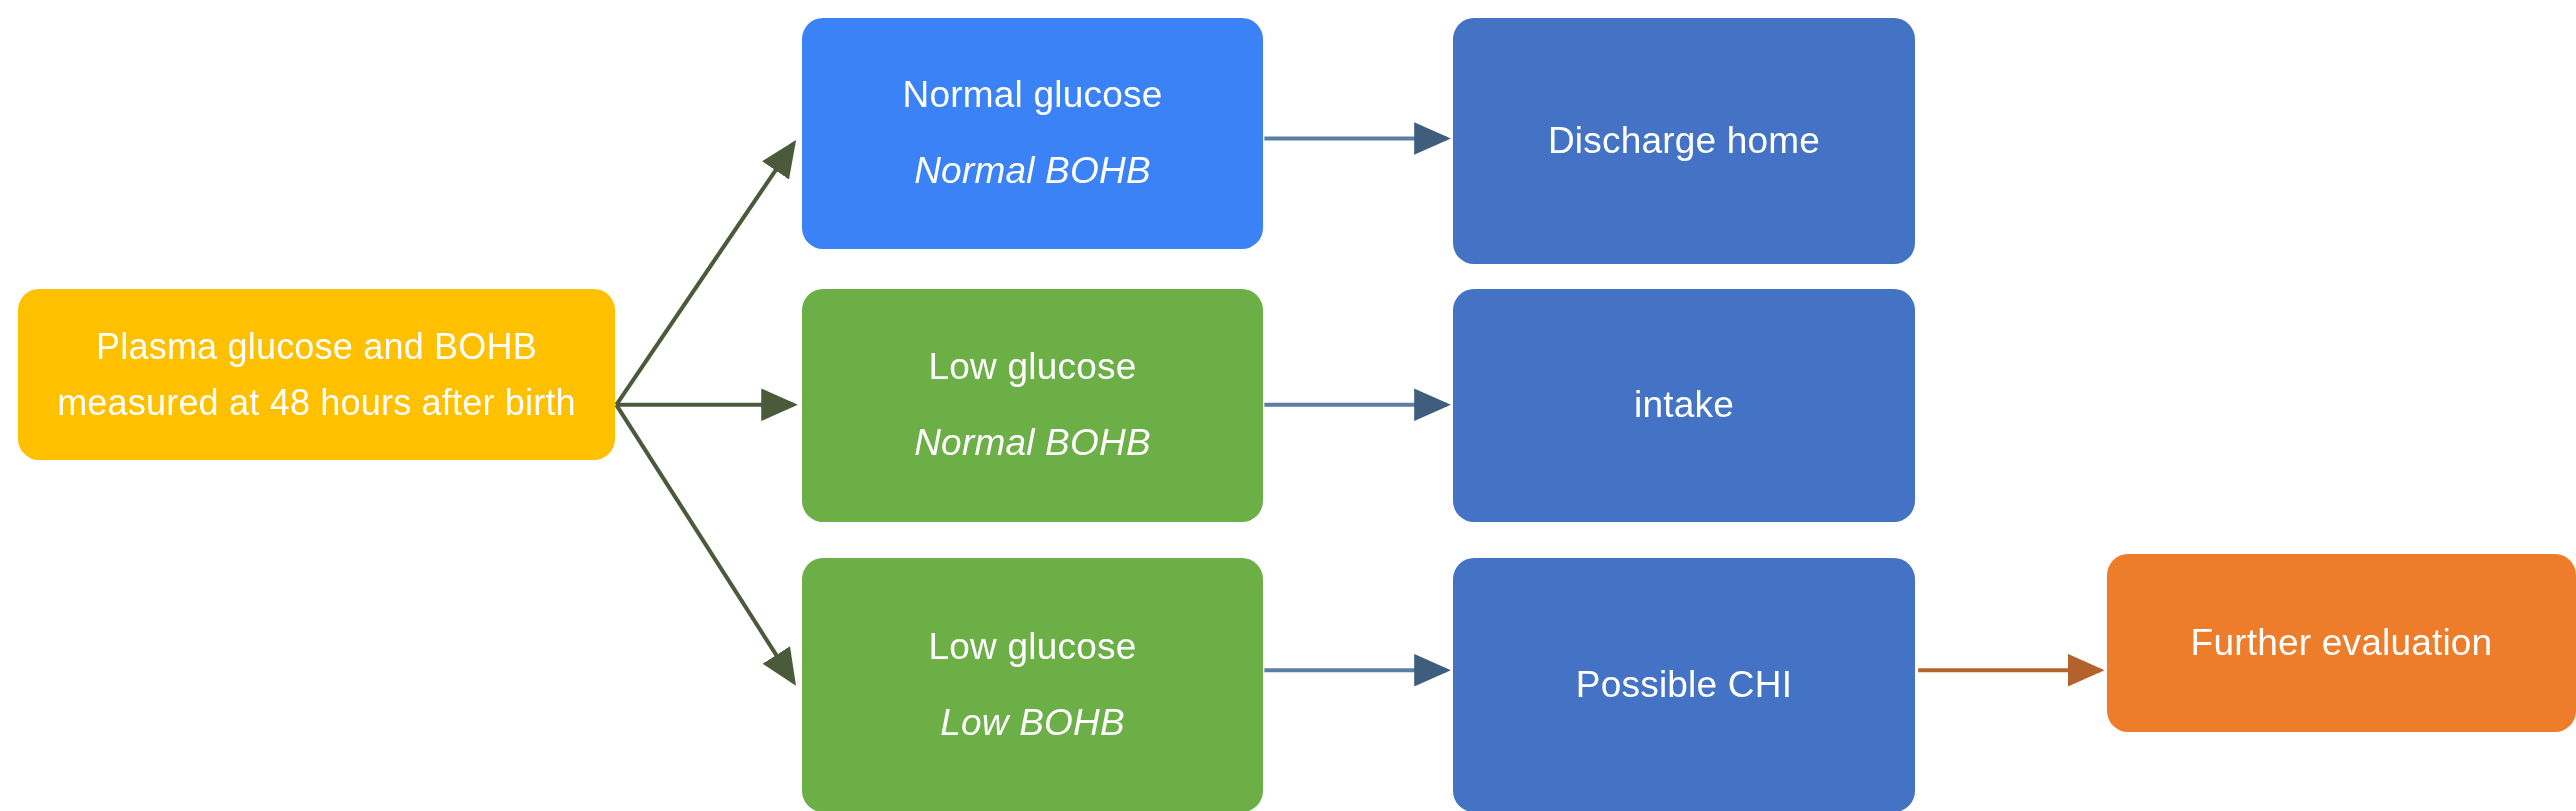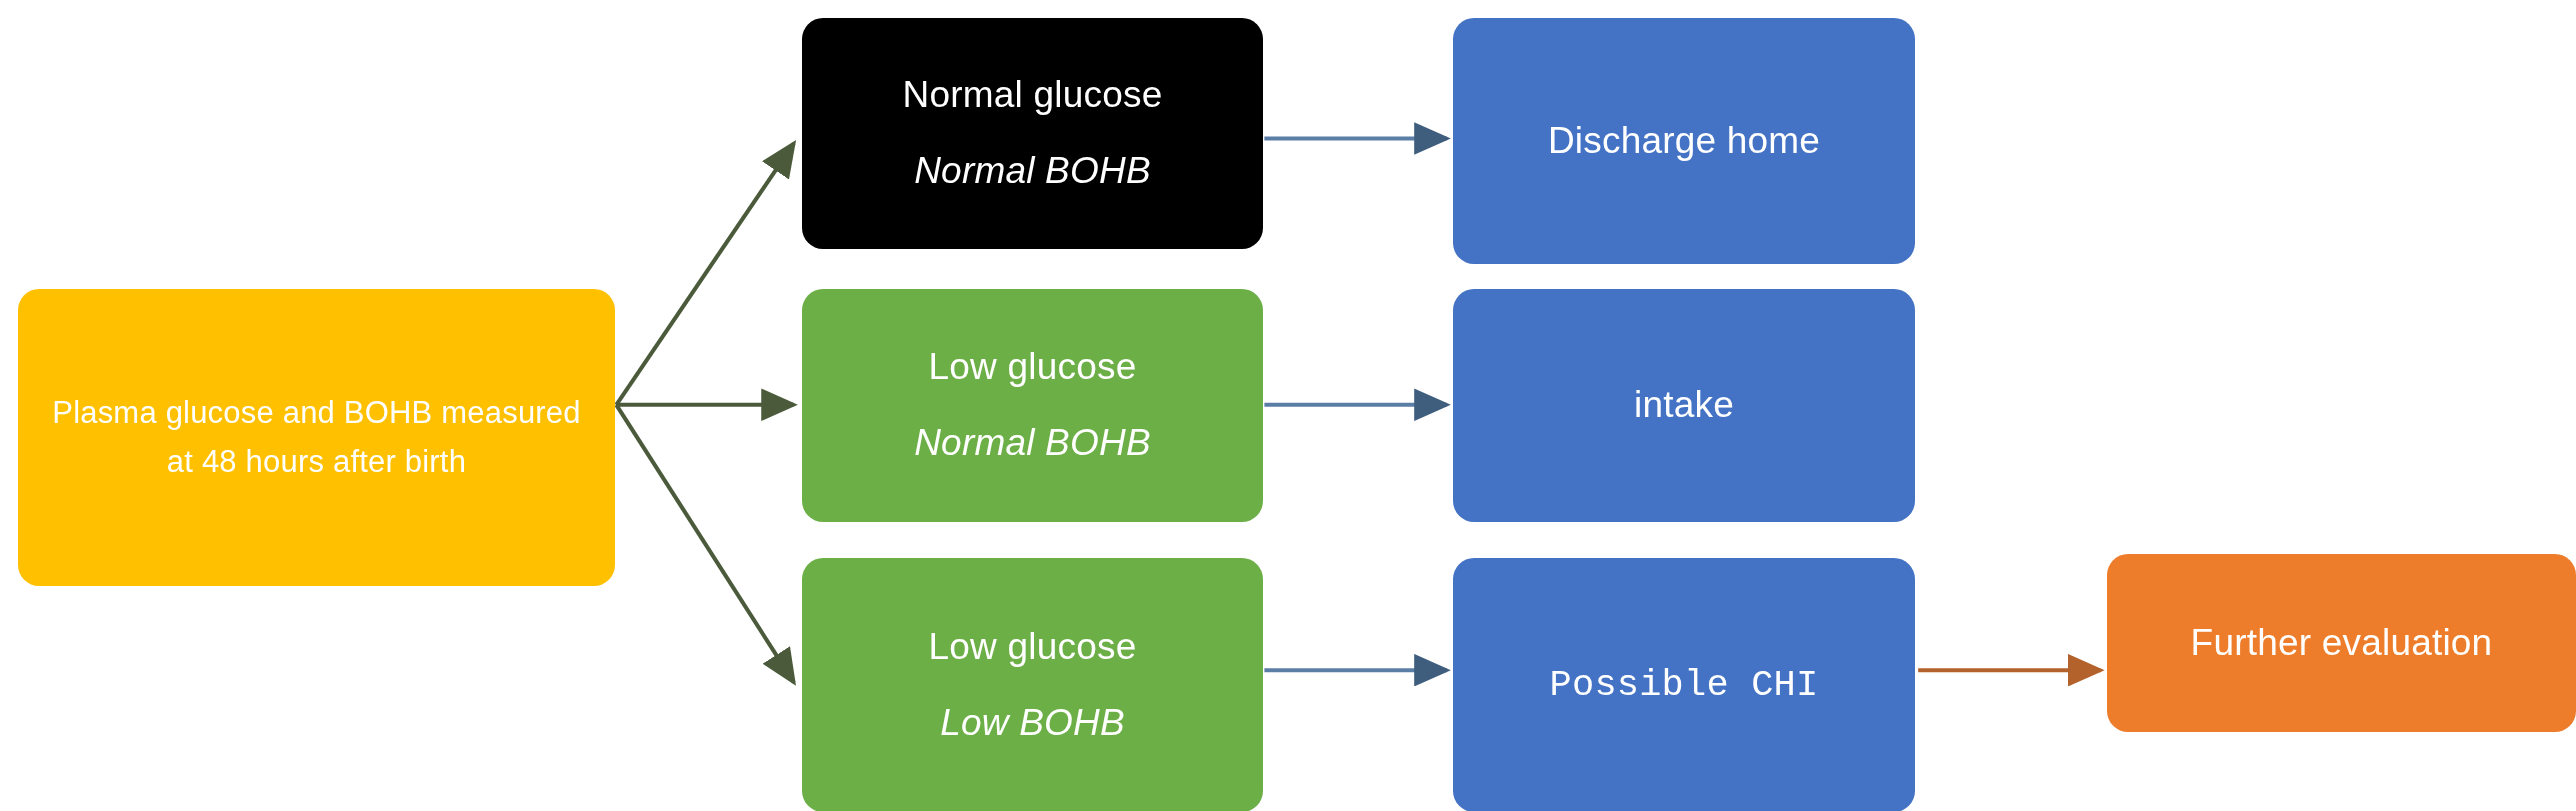--- a/index.html
+++ b/index.html
@@ -42,39 +42,39 @@
     font-style: italic;
   }
   .node.tight .line + .line {
     margin-top: 8.1px;
     margin-left: 48px;
   }
 
   
   #node-root {
     left: 18px;  top: 289px;
-    width: 597px; height: 297px;
+    width: 597px; height: 171px;
     background: #FFC000;
-    font-size: 31px;
+    font-size: 36px;
     line-height: 1.55;
     padding: 17px 21px;
   }
   #node-root .wrap {
     display: block;
     white-space: normal;
     max-width: 537px;
   }
 
-  #node-branch-1 { left: 802px; top: 18px;  width: 461px; height: 231px; background: #000000; }
+  #node-branch-1 { left: 802px; top: 18px;  width: 461px; height: 231px; background: #3b82f6; }
   #node-branch-2 { left: 802px; top: 289px; width: 461px; height: 233px; background: #6CAF47; }
   #node-branch-3 { left: 802px; top: 558px; width: 461px; height: 254px; background: #6CAF47; }
 
   #node-action-1 { left: 1453px; top: 18px;  width: 462px; height: 246px; background: #4472C4; }
   #node-action-2 { left: 1453px; top: 289px; width: 462px; height: 233px; background: #4472C4; }
-  #node-action-3 { left: 1453px; top: 558px; width: 462px; height: 254px; background: #4472C4; font-family: Liberation Mono, monospace; }
+  #node-action-3 { left: 1453px; top: 558px; width: 462px; height: 254px; background: #4472C4; }
 
   #node-followup { left: 2107px; top: 554px; width: 469px; height: 178px; background: #ED7D2B; }
 
   
   #connectors {
     position: absolute;
     left: 0; top: 0;
     width: 2576px;
     height: 812px;
     pointer-events: none;

